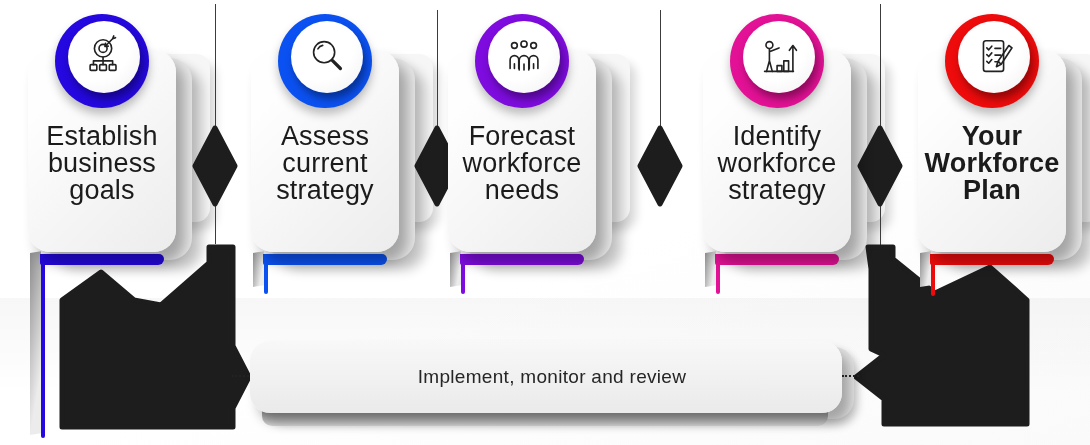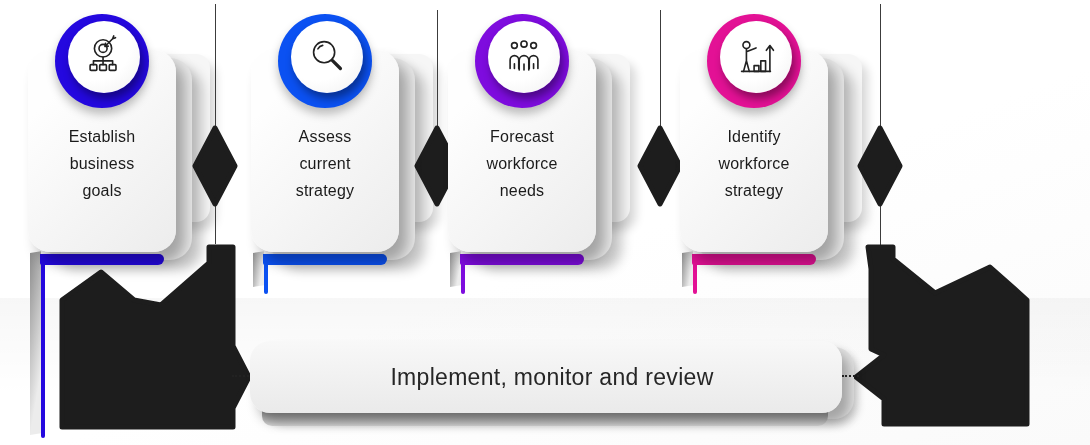--- a/index.html
+++ b/index.html
@@ -5,30 +5,30 @@
   html,body{margin:0;padding:0;background:#fff;}
   .stage{
     position:relative;width:1090px;height:445px;overflow:hidden;
     font-family:"Liberation Sans",sans-serif;
     background:linear-gradient(160deg,#ffffff 55%,#fafafa 100%);
   }
   .soft-band{position:absolute;left:0;top:298px;width:1090px;height:140px;z-index:0;
     background:linear-gradient(180deg,rgba(0,0,0,0.030),rgba(0,0,0,0) 70%);}
   
   .col{position:absolute;top:0;width:148px;height:445px;}
-  .col1{left:28px}.col2{left:251px}.col3{left:448px}.col4{left:680px}.col5{left:918px}
+  .col1{left:28px}.col2{left:251px}.col3{left:448px}.col4{left:703px}.col5{left:918px}
   .ghost1{position:absolute;left:16px;top:58px;width:148px;height:202px;border-radius:22px;
     background:#e9e9e9;box-shadow:10px 10px 12px rgba(0,0,0,.22);z-index:1;}
   .ghost2{position:absolute;left:34px;top:54px;width:148px;height:168px;border-radius:14px;
     background:#f6f6f6;box-shadow:6px 8px 10px rgba(0,0,0,.15);z-index:1;}
   .card{position:absolute;left:0;top:50px;width:148px;height:202px;border-radius:22px;
     background:linear-gradient(135deg,#fefefe 20%,#ececec 100%);
     box-shadow:9px 11px 14px rgba(0,0,0,.30);z-index:5;}
   .card-label{position:absolute;left:6px;right:6px;top:56%;transform:translateY(-50%);
-    text-align:center;white-space:pre-line;font-size:16px;line-height:27px;color:#1b1b1b;
+    text-align:center;white-space:pre-line;font-size:27px;line-height:27px;color:#1b1b1b;
     letter-spacing:.2px;}
   .card-label.bold{font-weight:700;}
   .badge{position:absolute;left:27px;top:14px;width:94px;height:94px;border-radius:50%;
     background:var(--accent);z-index:6;box-shadow:0 6px 10px rgba(0,0,0,.25);}
   .badge-circle{position:absolute;left:13px;top:7px;width:72px;height:72px;border-radius:50%;
     background:radial-gradient(circle at 35% 30%,#ffffff 55%,#efefef);
     box-shadow:3px 6px 8px rgba(0,0,0,.40);display:flex;align-items:center;justify-content:center;}
   .badge-circle svg{width:46px;height:46px;stroke:#222;fill:none;stroke-width:1.7;
     stroke-linecap:round;stroke-linejoin:round;}
   
@@ -53,21 +53,21 @@
   .masses{position:absolute;left:0;top:0;width:1090px;height:445px;z-index:2;}
   
   .bar-ghost{position:absolute;left:262px;top:347px;width:592px;height:72px;border-radius:20px;
     background:#e4e4e4;box-shadow:4px 6px 8px rgba(0,0,0,.18);z-index:3;}
   .bar-under{position:absolute;left:262px;top:411px;width:566px;height:15px;z-index:4;
     background:linear-gradient(180deg,#8f8f8f,#d8d8d8);border-radius:0 0 10px 10px;}
   .bar{position:absolute;left:250px;top:341px;width:592px;height:72px;border-radius:20px;
     background:linear-gradient(180deg,#f8f8f8,#eaeaea);
     box-shadow:8px 10px 12px rgba(0,0,0,.28);z-index:5;
     display:flex;align-items:center;justify-content:center;}
-  .bar-label{font-size:23px;color:#262626;letter-spacing:.3px;margin-left:12px;}
+  .bar-label{font-size:19px;color:#262626;letter-spacing:.3px;margin-left:12px;}
   .dotted{position:absolute;top:375px;width:17px;height:0;border-top:2.5px dotted #222;z-index:6;}
   .dot-l{left:232px}.dot-r{left:842px}
 </style>
 </head>
 <body>
 
 <div class="stage">
   <div class="soft-band"></div>
 
   <div class="hairline hl1"></div>
@@ -184,20 +184,43 @@
           <circle cx="14" cy="11.5" r="3.6"></circle>
           <path d="M14 15.5 V28 M14 28 L11 39 M14 28 L17 39 M14 18.5 L24 14.5"></path>
           <rect x="22" y="33" width="5" height="6"></rect>
           <rect x="29" y="28" width="5" height="11"></rect>
           <path d="M38.5 39 V13 M34.8 17 L38.5 12 L42.2 17"></path>
         </svg>
       </div>
     </div>
   </div>
 
+  <div class="col col5" style="--accent: #EE0B0C;">
+    <div class="ghost2"></div>
+    <div class="ghost1"></div>
+    <div class="fold"></div>
+    <div class="underbar"></div>
+    <div class="tick"></div>
+    <div class="card">
+      <div class="card-label bold">Your
+Workforce
+Plan</div>
+    </div>
+    <div class="badge">
+      <div class="badge-circle">
+        <svg viewBox="0 0 48 48">
+          <rect x="13" y="7" width="21" height="32" rx="2.5"></rect>
+          <path d="M16.5 14.5 l2 2 l3.2 -3.8 M25 15 h6"></path>
+          <path d="M16.5 21.5 l2 2 l3.2 -3.8 M25 22 h6"></path>
+          <path d="M16.5 28.5 l2 2 l3.2 -3.8 M25 29 h4"></path>
+          <path d="M39.5 12 l3.3 2.4 L31.5 31.5 l-5 2.6 1.6 -5.4 Z M28.1 28.7 l3.4 2.8"></path>
+        </svg>
+      </div>
+    </div>
+  </div>
 
   <div class="bar-ghost"></div>
   <div class="bar-under"></div>
   <div class="bar">
     <div class="bar-label">Implement, monitor and review</div>
   </div>
   <div class="dotted dot-l"></div>
   <div class="dotted dot-r"></div>
 </div>
 

